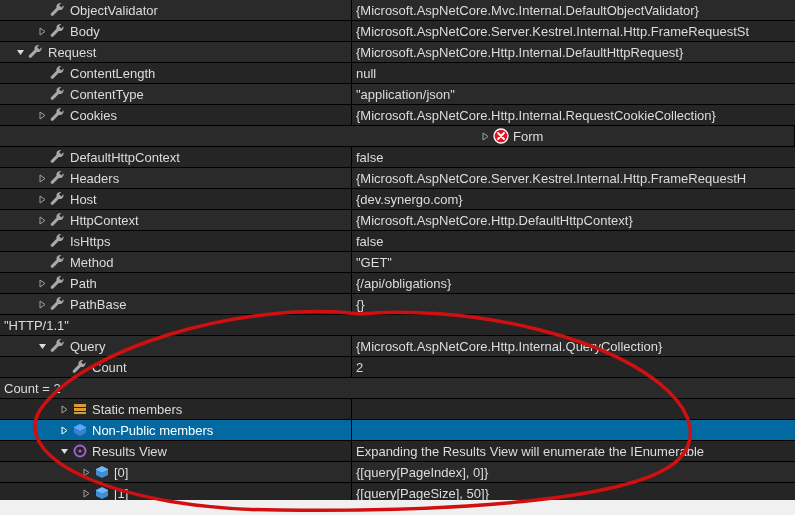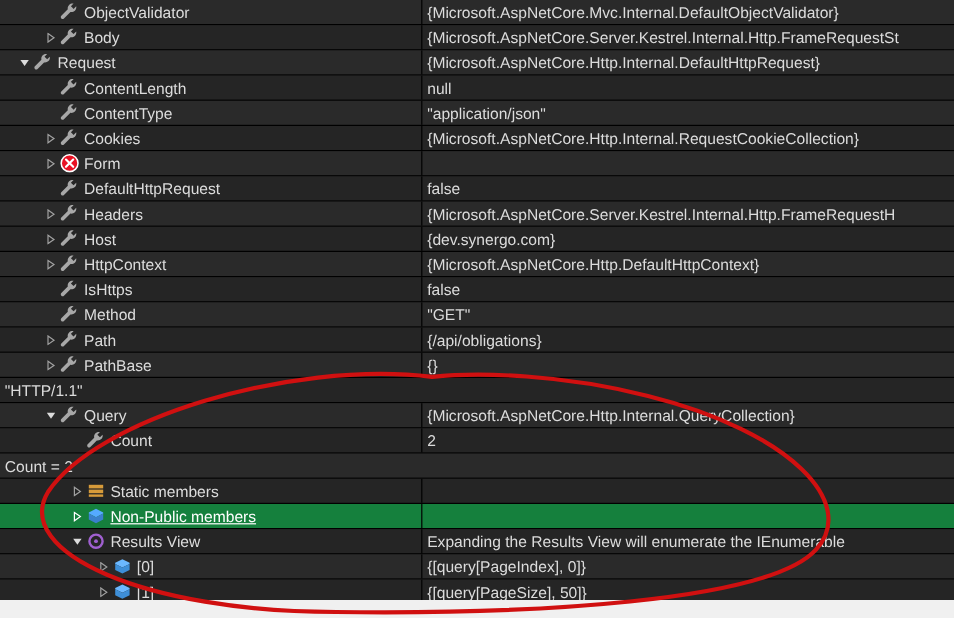--- a/index.html
+++ b/index.html
@@ -16,23 +16,24 @@
   .panel {
     width: 100%;
     position: relative;
   }
   .row {
     display: flex;
     align-items: center;
     height: 21px;
     border-bottom: 1px solid #000;
     background: #252525;
+    justify-content: flex-end;
   }
   .row:nth-child(odd) { background: #2a2a2a; }
-  .row.selected { background: #15803d; color: #fff; text-decoration: underline; }
+  .row.selected { background: #0369a1; color: #fff; }
   .name-cell {
     width: 352px;
     display: flex;
     align-items: center;
     height: 100%;
     overflow: hidden;
     white-space: nowrap;
     border-right: 1px solid #000;
   }
   .value-cell {
@@ -205,21 +206,21 @@
     </div>
     <div class="row">
       <div class="name-cell">
         <span class="indent" style="width: 36px;"></span>
         <span class="expander"></span>
         <span class="icon">
           <svg viewBox="0 0 16 16">
             <path fill="#a8a8a8" d="M13.5 3.2c.3 1.3-.1 2.7-1.1 3.7-1 1-2.4 1.4-3.7 1.1l-5.4 5.4c-.6.6-1.6.6-2.2 0-.6-.6-.6-1.6 0-2.2l5.4-5.4c-.3-1.3.1-2.7 1.1-3.7 1-1 2.4-1.4 3.7-1.1l-2.2 2.2 1.1 1.1 1.1 1.1 2.2-2.2z"></path>
           </svg>
         </span>
-        <span class="label">DefaultHttpRequest</span>
+        <span class="label">DefaultHttpContext</span>
       </div>
       <div class="value-cell">
         <span>false</span>
       </div>
     </div>
     <div class="row">
       <div class="name-cell">
         <span class="indent" style="width: 36px;"></span>
         <span class="expander">
           <svg viewBox="0 0 9 9">

